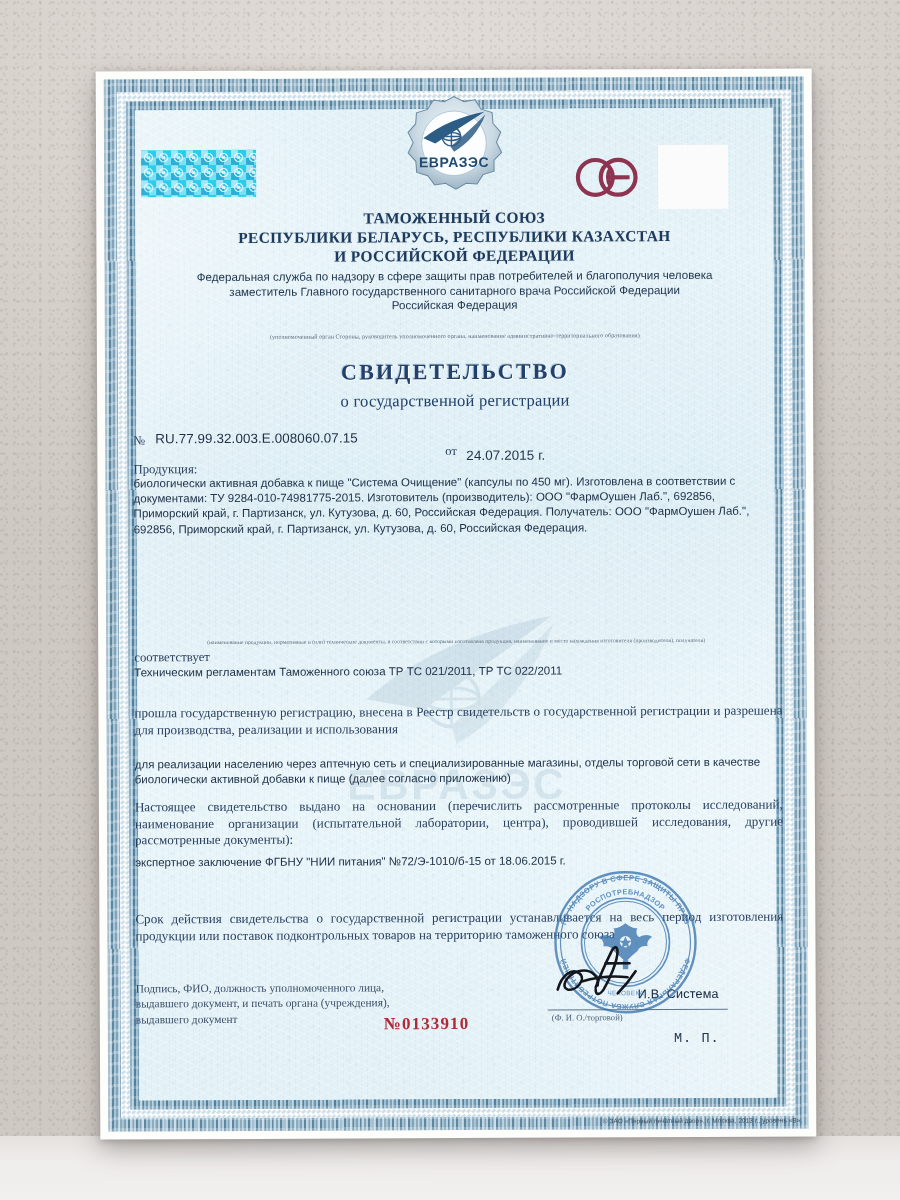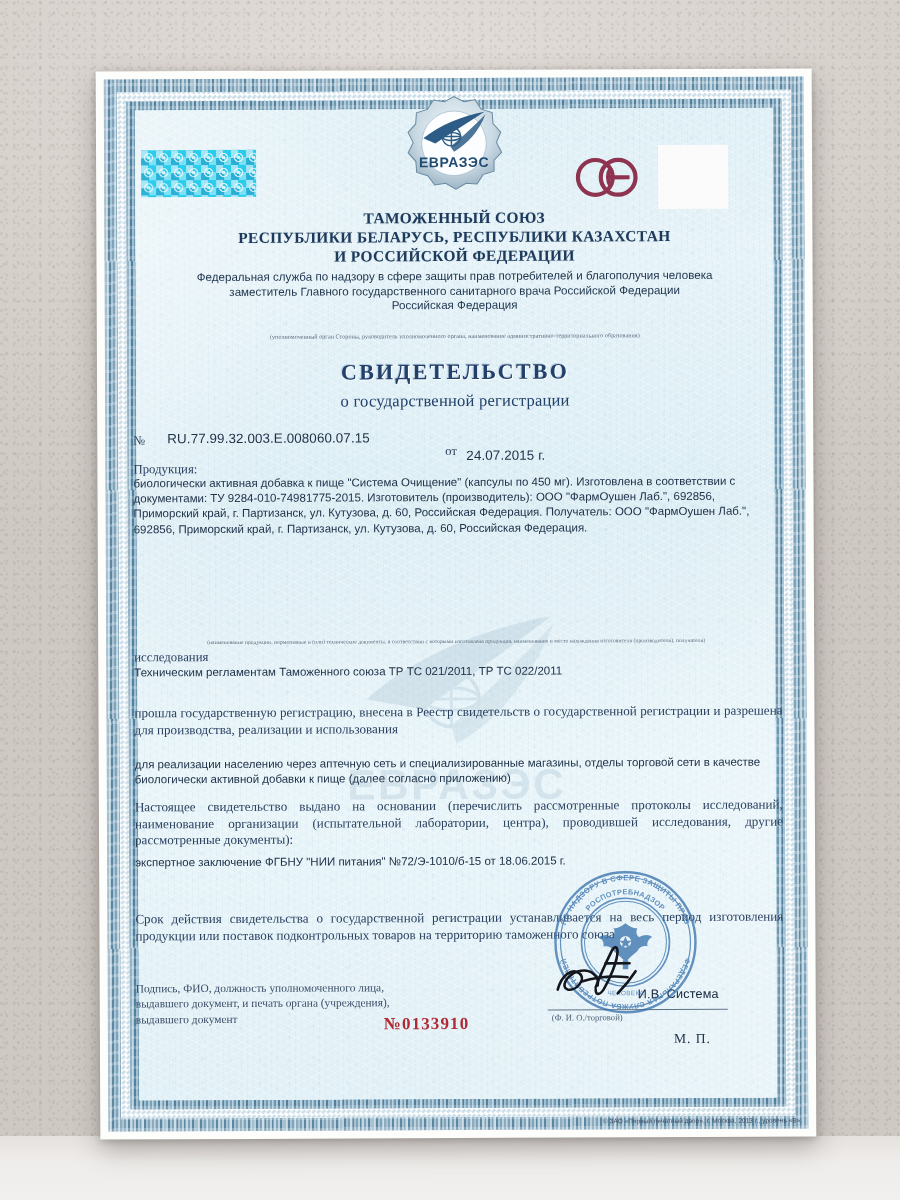--- a/index.html
+++ b/index.html
@@ -182,21 +182,21 @@
   #numrow{position:absolute;left:36px;right:36px;top:358px;height:22px;}
   .num-label{
     position:absolute;font-family:"Liberation Serif",serif;
     font-size:12.5px;color:#2a3f5c;
   }
   .num-val{
     position:absolute;font-family:"Liberation Sans",sans-serif;
     font-size:13.4px;color:#1f2f45;letter-spacing:.1px;
   }
   #num-hash{left:0;top:4px;}
-  #num-value{left:22px;top:2px;margin-left:12px;}
+  #num-value{left:22px;top:2px;}
   #num-ot{left:312px;top:16px;}
   #num-date{left:333px;top:20px;}
   .label-serif{
     font-family:"Liberation Serif",serif;font-size:12.8px;color:#2b4160;
   }
   .body-sans{
     font-family:"Liberation Sans",sans-serif;
     font-size:11.5px;line-height:15.2px;color:#20334a;
   }
   .body-serif-just{
@@ -236,21 +236,21 @@
     font-family:"Liberation Sans",sans-serif;font-size:12.6px;color:#14243a;
     letter-spacing:.2px;
   }
   #sig-rule{position:absolute;left:448px;top:940px;width:180px;height:1px;background:#5f7388;}
   #sig-caption{
     position:absolute;left:452px;top:943px;
     font-family:"Liberation Serif",serif;font-size:8.6px;color:#4f6278;
   }
   #mp{
     position:absolute;left:574px;top:962px;
-    font-family:Liberation Serif, serif;font-size:13.6px;color:#24374f;letter-spacing:1px;
+    font-family:Liberation Mono, monospace;font-size:13.6px;color:#24374f;letter-spacing:1px;
   }
 
   
   #stamp{
     position:absolute;left:451px;top:798px;width:150px;height:150px;
     opacity:.72;z-index:9;pointer-events:none;
   }
   #stamp svg{width:100%;height:100%;}
   #signature{
     position:absolute;left:452px;top:862px;width:140px;height:80px;z-index:10;pointer-events:none;
@@ -366,21 +366,21 @@
         <span class="num-val" id="num-value">RU.77.99.32.003.Е.008060.07.15</span>
         <span class="num-label" id="num-ot">от</span>
         <span class="num-val" id="num-date">24.07.2015 г.</span>
       </div>
 
       <div class="label-serif" id="sec-product-label">Продукция:</div>
       <div class="body-sans" id="sec-product-text">биологически активная добавка к пище "Система Очищение" (капсулы по 450 мг). Изготовлена в соответствии с документами: ТУ 9284-010-74981775-2015. Изготовитель (производитель): ООО "ФармОушен Лаб.", 692856, Приморский край, г. Партизанск, ул. Кутузова, д. 60, Российская Федерация.  Получатель: ООО "ФармОушен Лаб.", 692856, Приморский край, г. Партизанск, ул. Кутузова, д. 60, Российская Федерация.</div>
 
       <div class="caption" id="cap-product">(наименование продукции, нормативные и (или) технические документы, в соответствии с которыми изготовлена продукция, наименование и место нахождения изготовителя (производителя), получателя)</div>
 
-      <div class="label-serif" id="sec-conform-label">исследования</div>
+      <div class="label-serif" id="sec-conform-label">соответствует</div>
       <div class="body-sans" id="sec-conform-text">Техническим регламентам Таможенного союза ТР ТС 021/2011, ТР ТС 022/2011</div>
 
       <div class="body-serif-just" id="sec-registered">прошла государственную регистрацию, внесена в Реестр свидетельств о государственной регистрации и разрешена для производства, реализации и использования</div>
 
       <div class="body-sans" id="sec-purpose">для реализации населению через аптечную сеть и специализированные магазины, отделы торговой сети в качестве биологически активной добавки к пище (далее согласно приложению)</div>
 
       <div class="body-serif-just" id="sec-basis">Настоящее свидетельство выдано на основании (перечислить рассмотренные протоколы исследований, наименование организации (испытательной лаборатории, центра), проводившей исследования, другие рассмотренные документы):</div>
 
       <div class="body-sans" id="sec-basis-doc">экспертное заключение ФГБНУ "НИИ питания" №72/Э-1010/б-15 от 18.06.2015 г.</div>
 

